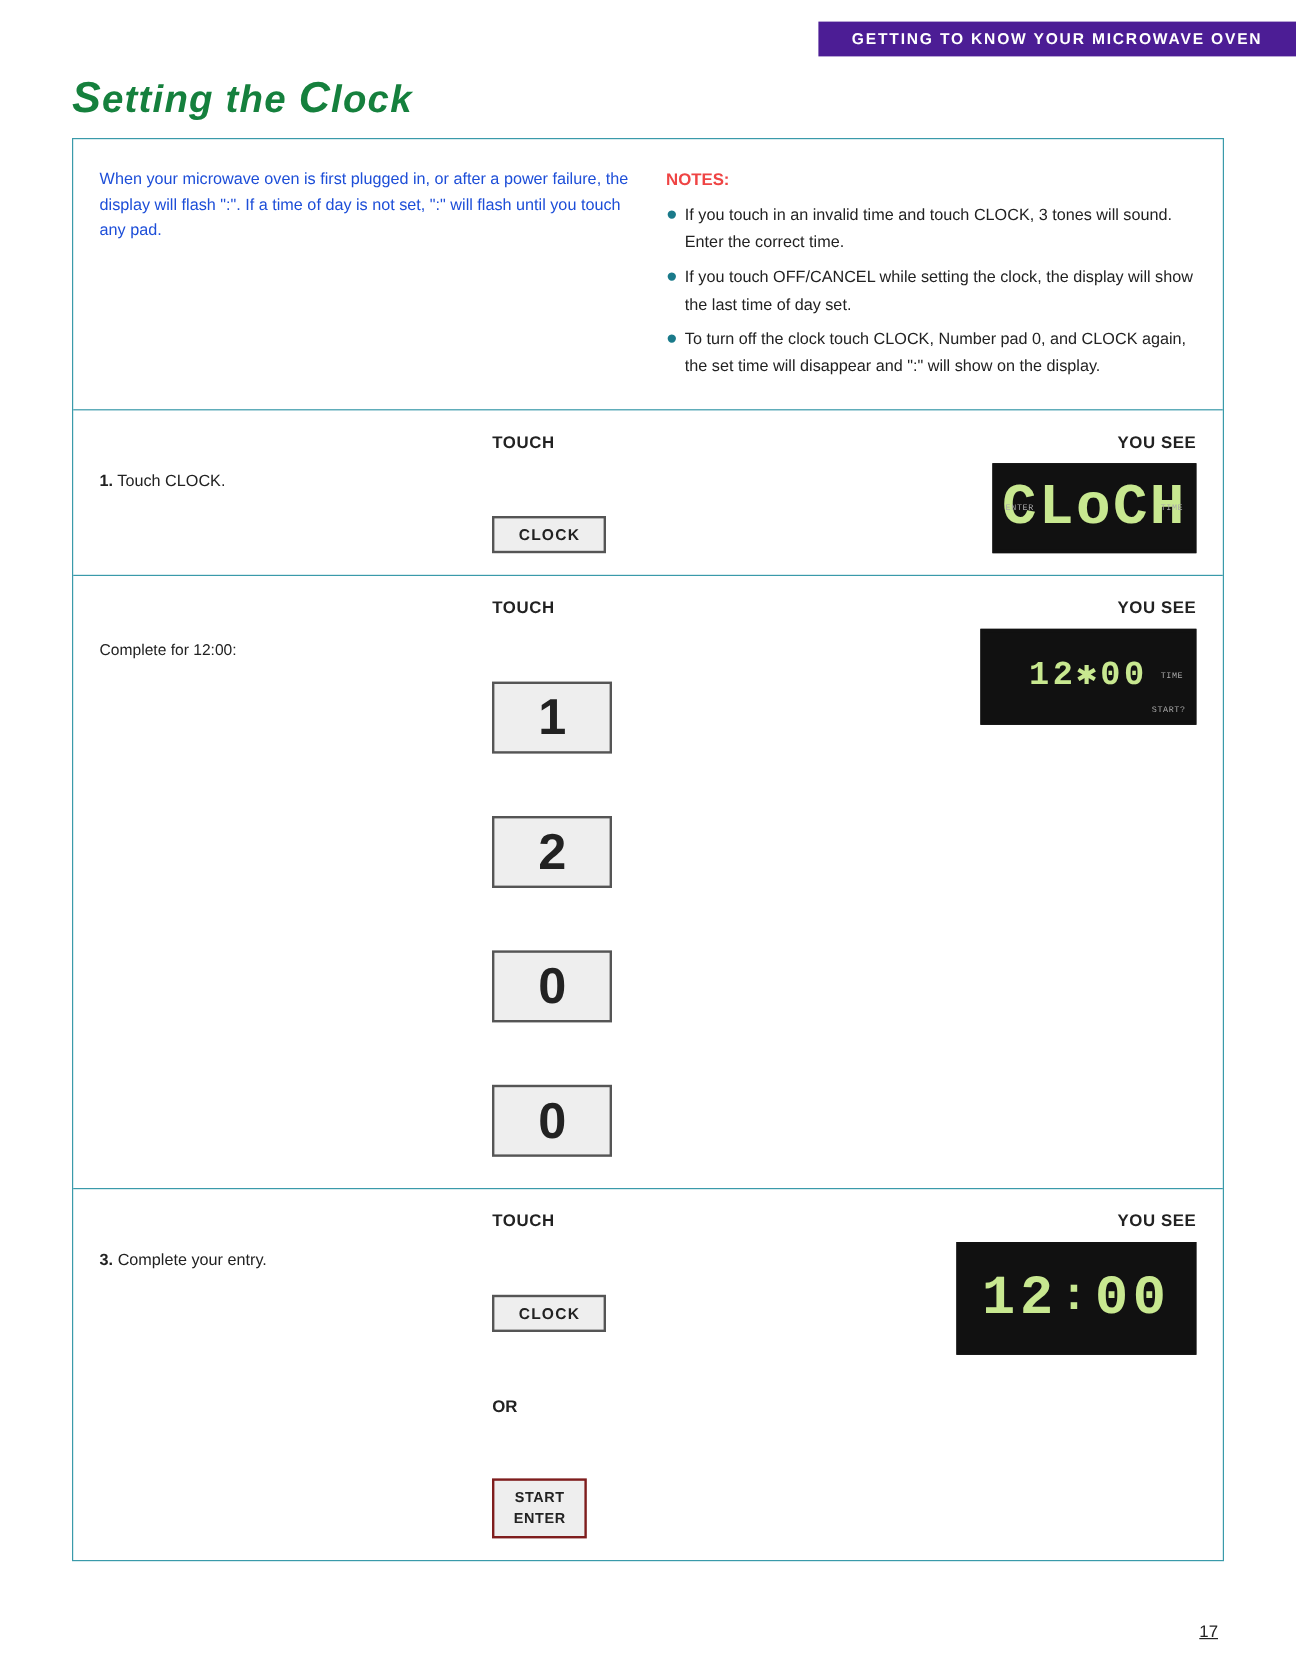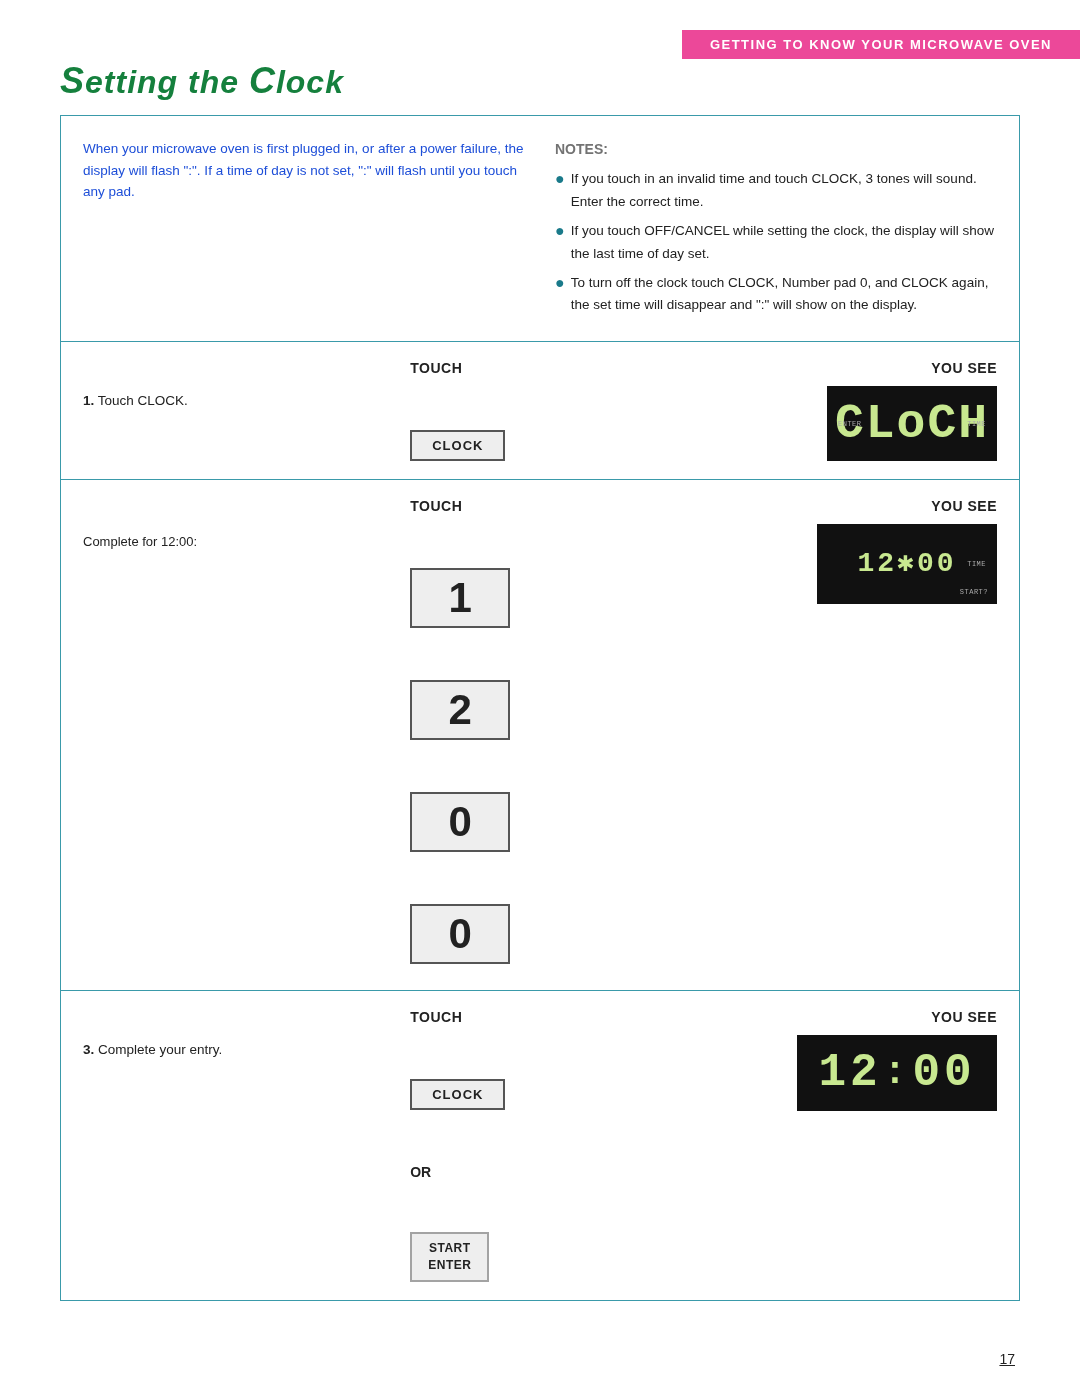--- a/index.html
+++ b/index.html
@@ -10,23 +10,23 @@
       font-size: 14px;
       color: #222;
       width: 1080px;
       min-height: 1397px;
       position: relative;
     }
 
     
     .header-banner {
       position: absolute;
-      top: 30px;
+      top: 18px;
       right: 0;
-      background: #ec4899;
+      background: #4c1d95;
       color: #fff;
       font-size: 13px;
       font-weight: bold;
       letter-spacing: 1.5px;
       padding: 7px 28px;
       text-transform: uppercase;
       text-align: center;
     }
 
     
@@ -72,21 +72,21 @@
 
     .intro-right {
       flex: 1;
       font-size: 13.5px;
       line-height: 1.7;
       color: #222;
     }
 
     .notes-label {
       font-weight: bold;
-      color: #737373;
+      color: #ef4444;
       font-size: 14px;
       margin-bottom: 6px;
     }
 
     .note-item {
       display: flex;
       align-items: flex-start;
       gap: 6px;
       margin-bottom: 6px;
     }
@@ -164,21 +164,21 @@
       height: 60px;
       display: flex;
       align-items: center;
       justify-content: center;
       margin-bottom: 8px;
       cursor: default;
     }
 
     .btn-start-enter {
       background: #eee;
-      border: 2px solid #a3a3a3;
+      border: 2px solid #7f1d1d;
       padding: 6px 16px;
       font-size: 12px;
       font-weight: bold;
       letter-spacing: 0.5px;
       cursor: default;
       text-align: center;
       line-height: 1.4;
     }
 
     .or-label {
@@ -341,21 +341,21 @@
       <div class="col-header">TOUCH</div>
       <div class="btn-clock">CLOCK</div>
       <div class="or-label">OR</div>
       <div class="btn-start-enter">
         <span>START</span><br>
         <span>ENTER</span>
       </div>
     </div>
     <div class="step-right">
       <div class="col-header">YOU SEE</div>
-      <div class="display-screen" style="width:200px; height:76px;">
+      <div class="display-screen" style="width:200px; height:94px;">
         <span class="seg-text-lg">12<span style="font-size:38px; color:#c8e890; vertical-align:middle; margin:0 2px;">:</span>00</span>
       </div>
     </div>
   </div>
 
 </div>
 
 <div class="page-number">17</div>
 
 </body></html>

